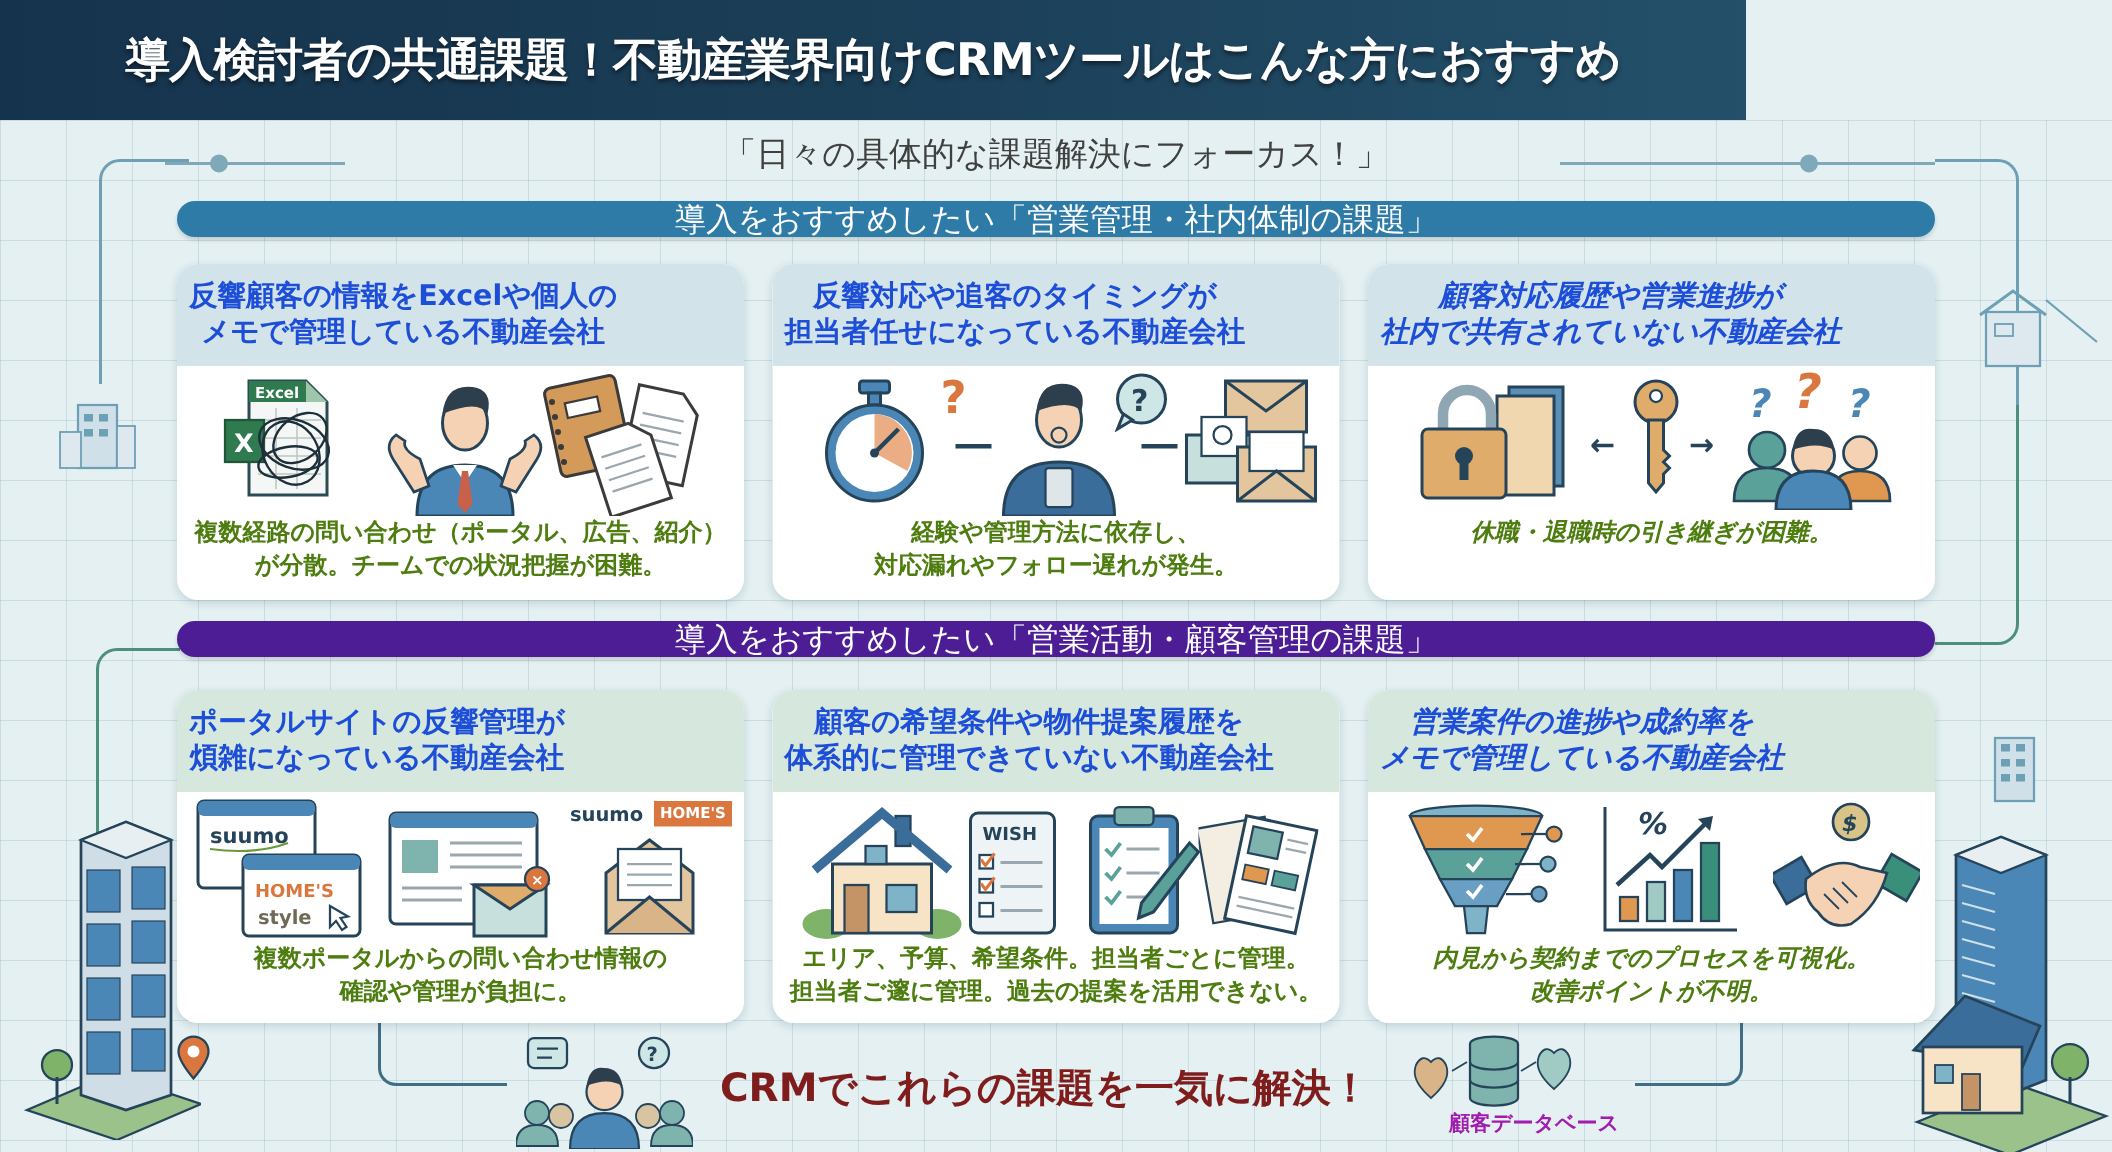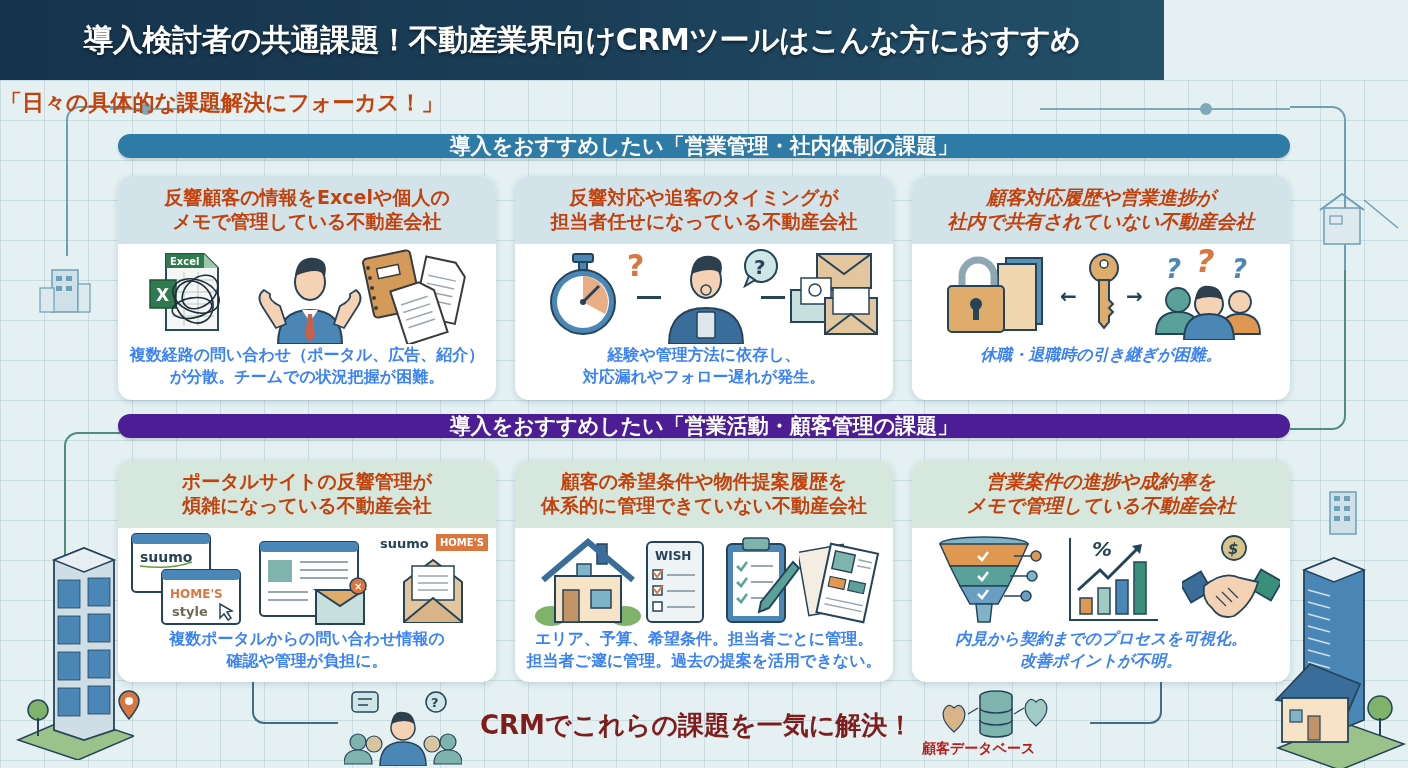--- a/index.html
+++ b/index.html
@@ -19,60 +19,60 @@
   .title-bar {
     position: absolute; left: 0; top: 0; width: 1164px; height: 80px;
     background: linear-gradient(90deg, #16334d 0%, #1b3e57 50%, #24506a 100%);
     display: flex; align-items: center; justify-content: center;
   }
   .title-bar h1 {
     color: #ffffff; font-size: 30px; font-weight: bold; letter-spacing: -0.5px;
     text-shadow: 0 2px 3px rgba(0,0,0,0.5);
   }
   .subtitle {
-    position: absolute; left: 0; top: 88px; width: 1408px; text-align: left;
-    font-size: 22px; font-weight: bold; color: #c2410c;
+    position: absolute; left: 0; top: 88px; width: 1408px; text-align: center;
+    font-size: 22px; font-weight: normal; color: #404040;
   }
   .sub-line { position: absolute; top: 108px; height: 2px; background: #7fa8b8; }
   .sub-dot { position: absolute; top: 103px; width: 12px; height: 12px; border-radius: 50%; background: #7fa8b8; }
 
   .section-banner {
     position: absolute; left: 118px; width: 1172px; height: 24px;
     border-radius: 18px; display: flex; align-items: center; justify-content: center;
-    color: #fff; font-size: 21px; font-weight: bold;
+    color: #fff; font-size: 21px; font-weight: normal;
     box-shadow: 0 2px 3px rgba(0,0,0,0.15);
   }
   .banner-blue { top: 134px; background: #2e7ba8; }
   .banner-green { top: 414px; background: #4c1d95; }
 
   .card {
     position: absolute; width: 378px; background: #ffffff; border-radius: 14px;
     box-shadow: 0 2px 6px rgba(40,80,100,0.18); overflow: hidden;
   }
   .card-head {
-    height: 68px; display: flex; align-items: center; justify-content: center;
-    text-align: center; font-size: 19px; font-weight: bold; line-height: 1.25; color: #c2410c;
+    height: 68px; display: flex; align-items: center; 
+    text-align: center; font-size: 19px; font-weight: bold; line-height: 1.25; color: #1d4ed8;
     padding: 0 8px;
   }
   .row1 .card-head { background: #d3e3ea; }
   .row2 .card-head { background: #d6e7dd; }
   .card-icons { height: 100px; position: relative; }
   .card-desc {
-    text-align: center; font-size: 16px; font-weight: bold; line-height: 1.35; color: #3b82f6;
+    text-align: center; font-size: 16px; font-weight: bold; line-height: 1.35; color: #4d7c0f;
     padding: 0 6px;
   }
   .row1 { top: 176px; height: 224px; }
   .row2 { top: 460px; height: 222px; }
   .c1 { left: 118px; } .c2 { left: 515px; } .c3 { left: 912px; font-style: italic; }
 
   .icon { position: absolute; }
   .footer-text {
     position: absolute; left: 480px; top: 708px; font-size: 26px; font-weight: bold; color: #7f1d1d;
   }
-  .db-label { position: absolute; left: 922px; top: 740px; font-size: 14px; font-weight: bold; color: #b91c1c; }
+  .db-label { position: absolute; left: 966px; top: 740px; font-size: 14px; font-weight: bold; color: #a21caf; }
   .connector { position: absolute; border-color: #3f6e86; border-style: solid; border-width: 0; }
 </style>
 </head>
 <body>
 
 <div class="grid-bg"></div>
 
 <div class="connector" style="left:66px;top:106px;width:60px;height:150px;border-left-width:2px;border-top-width:2px;border-top-left-radius:14px;border-color:#6d9fb5;"></div>
 <div class="connector" style="left:1290px;top:106px;width:56px;height:190px;border-right-width:2px;border-top-width:2px;border-top-right-radius:14px;border-color:#6d9fb5;"></div>
 <div class="connector" style="left:1290px;top:270px;width:56px;height:160px;border-right-width:2px;border-bottom-width:2px;border-bottom-right-radius:14px;border-color:#4d8f7a;"></div>

